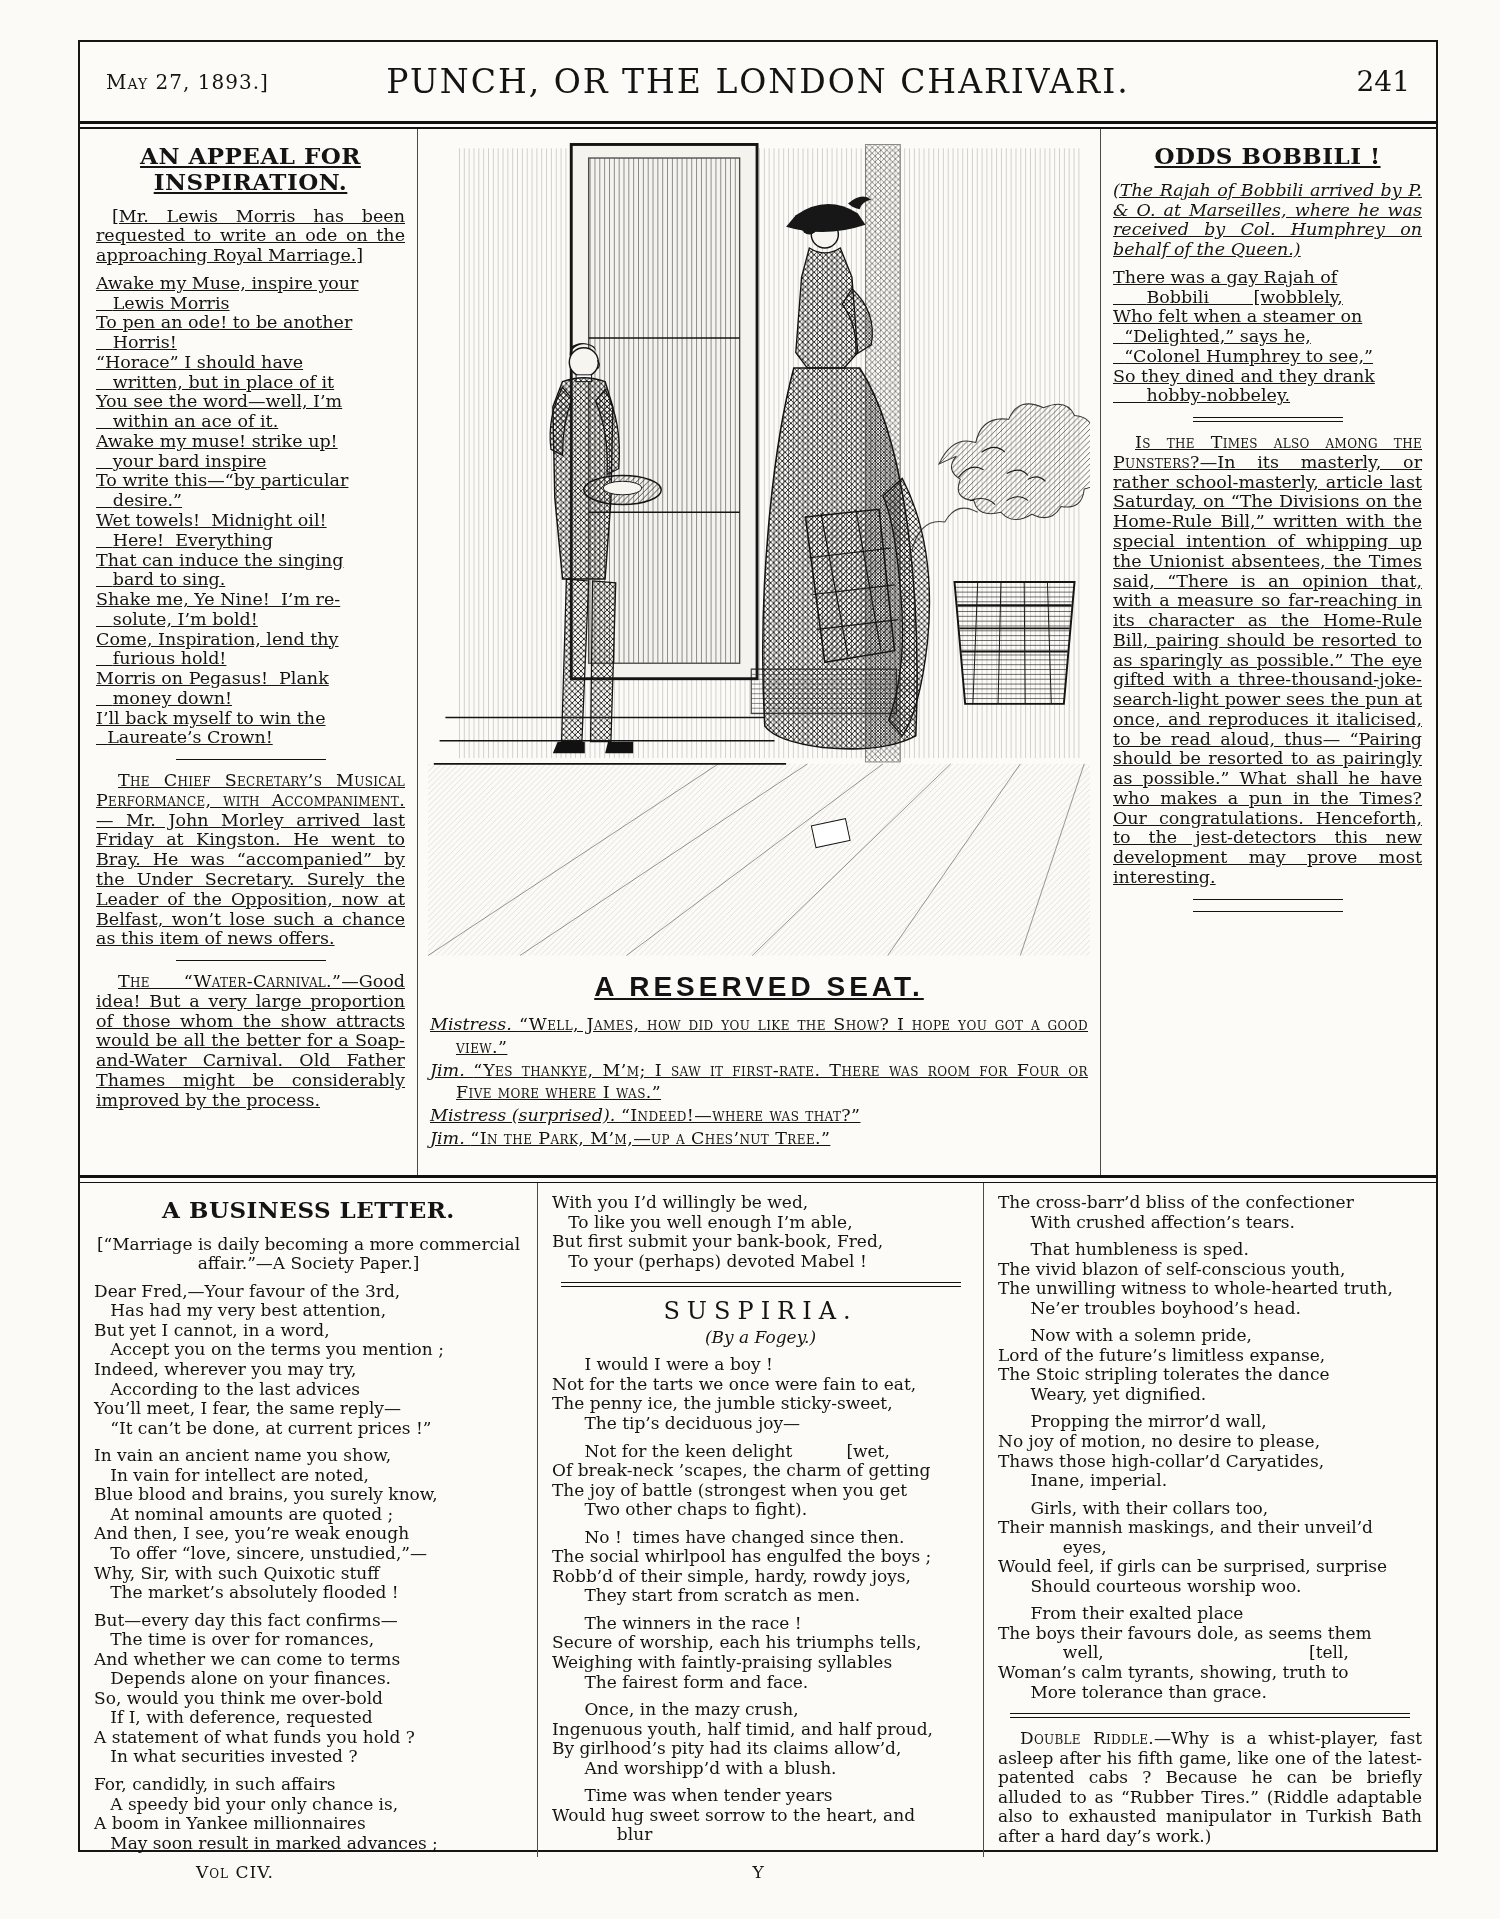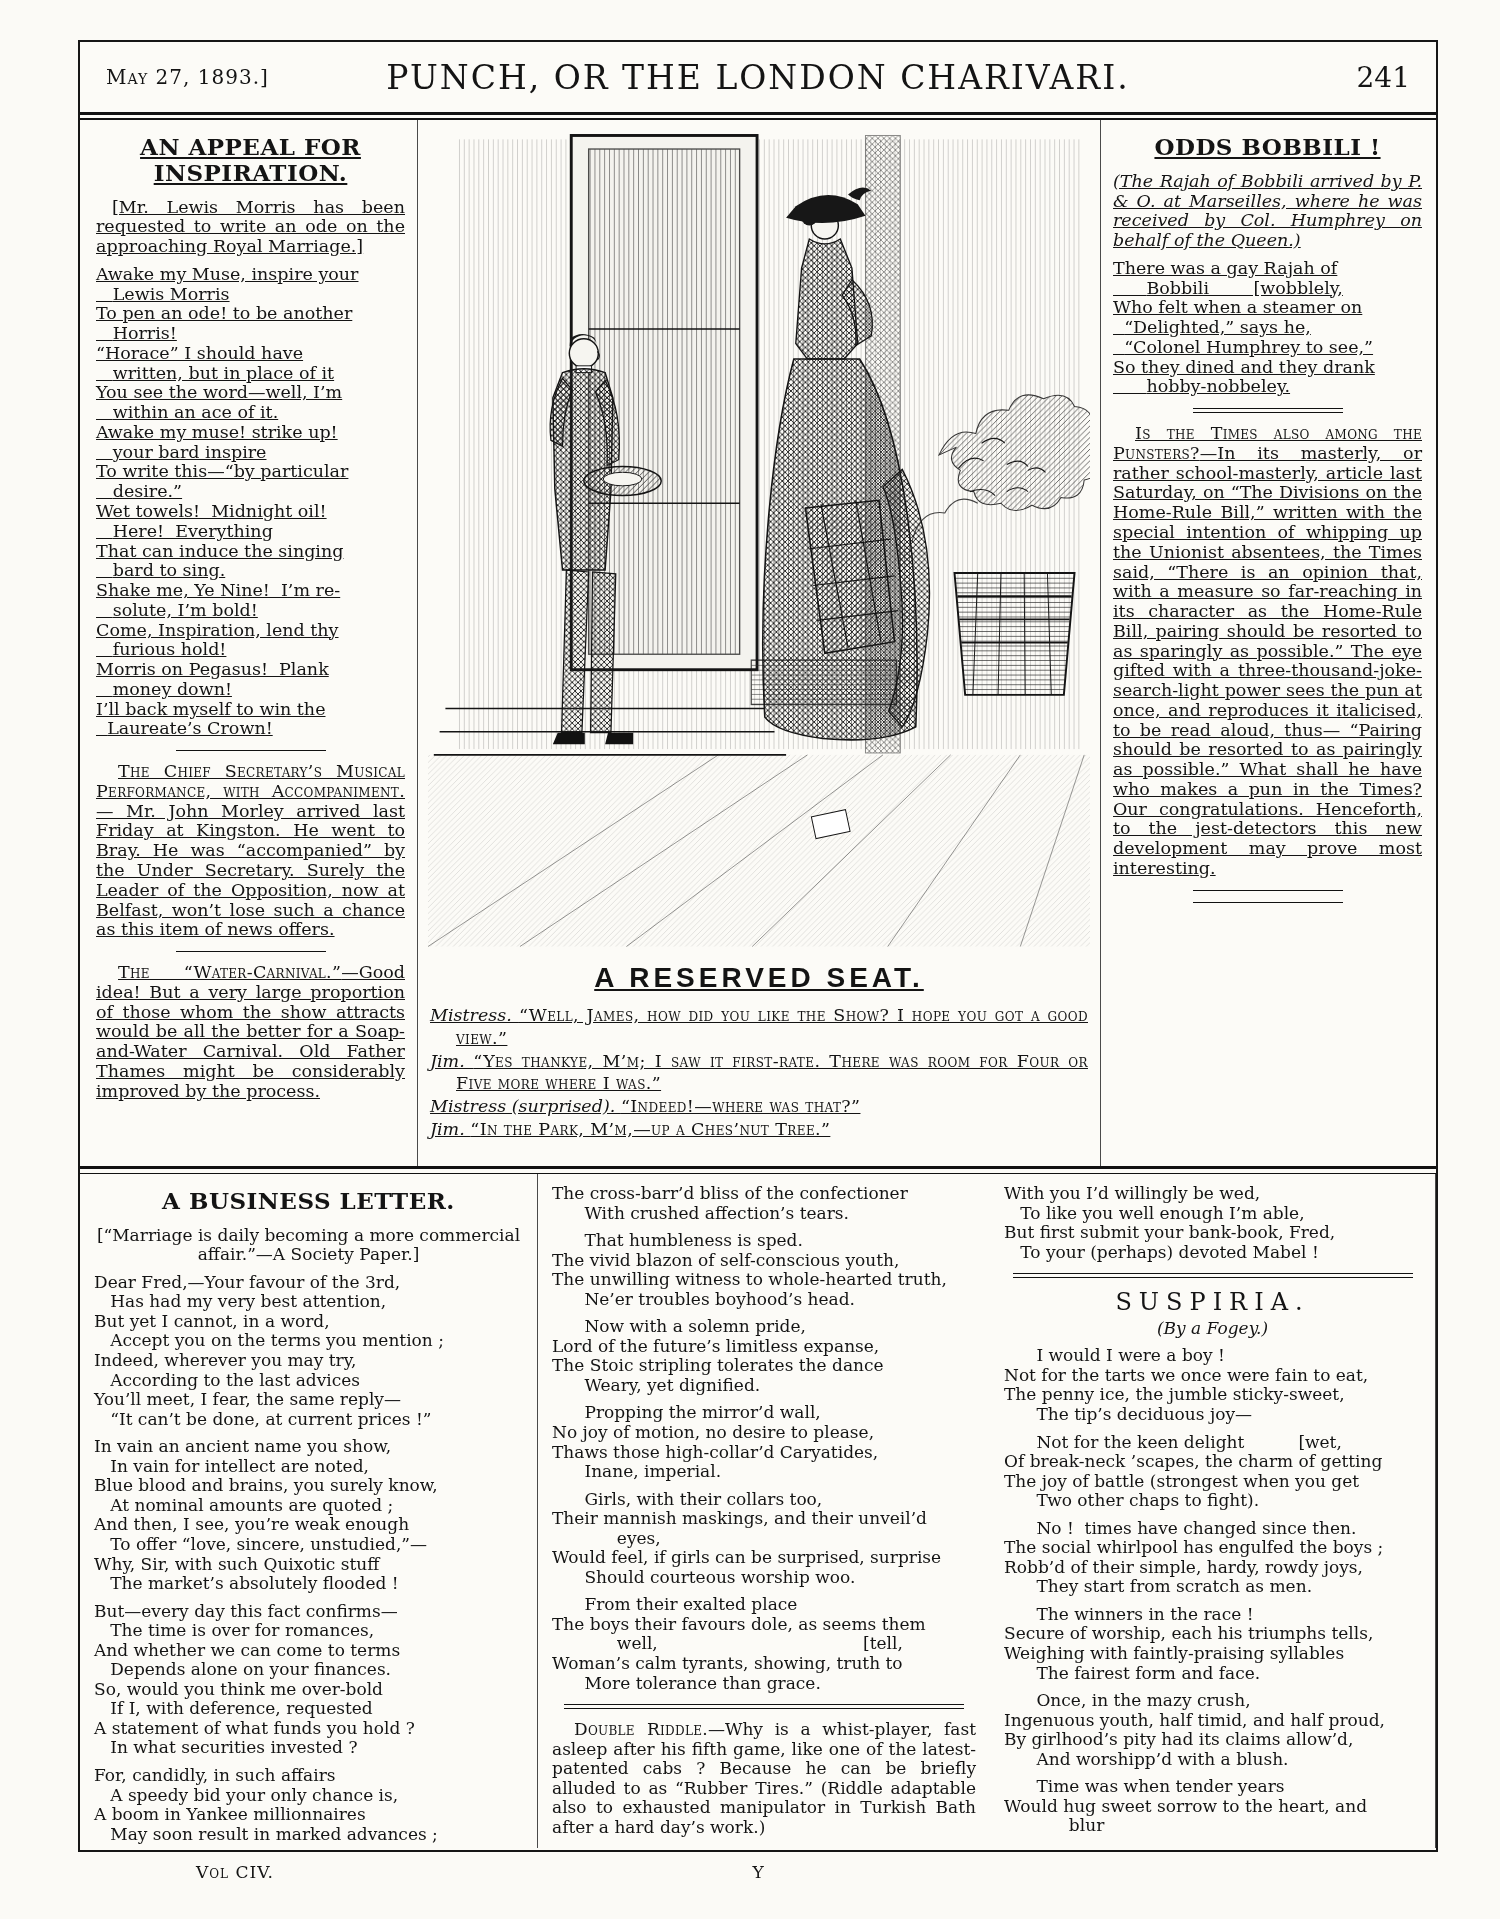--- a/index.html
+++ b/index.html
@@ -7,21 +7,21 @@
     width:1500px;height:1919px;overflow:hidden;position:relative;
     background:#fbfaf6;color:#141414;
     font-family:"DejaVu Serif","Liberation Serif",serif;
   }
   .page{
     position:absolute;left:78px;top:40px;width:1360px;height:1812px;
     box-sizing:border-box;border:2px solid #161616;background:#fcfbf7;
   }
   
   .hdr{
-    height:73px;display:flex;align-items:center;justify-content:space-between;
+    height:82px;display:flex;align-items:center;justify-content:space-between;
     padding:0 26px;box-sizing:border-box;border-bottom:3px solid #121212;
   }
   .hdr-hairline{height:0;border-top:2px solid #121212;margin-top:3px;}
   .hdr-date{font-size:20px;font-variant:small-caps;letter-spacing:1px;width:270px;}
   .hdr-title{font-size:33px;letter-spacing:2px;white-space:nowrap;}
   .hdr-page{font-size:28px;width:270px;text-align:right;}
   
   .top{display:flex;height:1046px;overflow:hidden;text-decoration:underline;}
   .col-side{box-sizing:border-box;font-size:17.5px;line-height:1.13;overflow:hidden;}
   .col-left{width:338px;border-right:1px solid #4a4a4a;padding:6px 12px 0 16px;}
@@ -257,20 +257,61 @@
           <div class="pline">   If I, with deference, requested</div>
           <div class="pline">A statement of what funds you hold ?</div>
           <div class="pline">   In what securities invested ?</div>
           <div class="pline gap"></div>
           <div class="pline">For, candidly, in such affairs</div>
           <div class="pline">   A speedy bid your only chance is,</div>
           <div class="pline">A boom in Yankee millionnaires</div>
           <div class="pline">   May soon result in marked advances ;</div>
         </div>
     </div>
+    <div class="bcol bcol2">
+      <div class="poem">
+          <div class="pline">With you I’d willingly be wed,</div>
+          <div class="pline">   To like you well enough I’m able,</div>
+          <div class="pline">But first submit your bank-book, Fred,</div>
+          <div class="pline">   To your (perhaps) devoted Mabel !</div>
+        </div>
+      <div class="mini-rule dbl wide"></div>
+      <div class="suspiria-title">SUSPIRIA.</div>
+      <div class="byline">(By a Fogey.)</div>
+      <div class="poem">
+          <div class="pline">      I would I were a boy !</div>
+          <div class="pline">Not for the tarts we once were fain to eat,</div>
+          <div class="pline">The penny ice, the jumble sticky-sweet,</div>
+          <div class="pline">      The tip’s deciduous joy—</div>
+          <div class="pline gap"></div>
+          <div class="pline">      Not for the keen delight          [wet,</div>
+          <div class="pline">Of break-neck ’scapes, the charm of getting</div>
+          <div class="pline">The joy of battle (strongest when you get</div>
+          <div class="pline">      Two other chaps to fight).</div>
+          <div class="pline gap"></div>
+          <div class="pline">      No !  times have changed since then.</div>
+          <div class="pline">The social whirlpool has engulfed the boys ;</div>
+          <div class="pline">Robb’d of their simple, hardy, rowdy joys,</div>
+          <div class="pline">      They start from scratch as men.</div>
+          <div class="pline gap"></div>
+          <div class="pline">      The winners in the race !</div>
+          <div class="pline">Secure of worship, each his triumphs tells,</div>
+          <div class="pline">Weighing with faintly-praising syllables</div>
+          <div class="pline">      The fairest form and face.</div>
+          <div class="pline gap"></div>
+          <div class="pline">      Once, in the mazy crush,</div>
+          <div class="pline">Ingenuous youth, half timid, and half proud,</div>
+          <div class="pline">By girlhood’s pity had its claims allow’d,</div>
+          <div class="pline">      And worshipp’d with a blush.</div>
+          <div class="pline gap"></div>
+          <div class="pline">      Time was when tender years</div>
+          <div class="pline">Would hug sweet sorrow to the heart, and</div>
+          <div class="pline">            blur</div>
+        </div>
+    </div>
     <div class="bcol bcol3">
       <div class="poem">
           <div class="pline">The cross-barr’d bliss of the confectioner</div>
           <div class="pline">      With crushed affection’s tears.</div>
           <div class="pline gap"></div>
           <div class="pline">      That humbleness is sped.</div>
           <div class="pline">The vivid blazon of self-conscious youth,</div>
           <div class="pline">The unwilling witness to whole-hearted truth,</div>
           <div class="pline">      Ne’er troubles boyhood’s head.</div>
           <div class="pline gap"></div>
@@ -292,60 +333,19 @@
           <div class="pline gap"></div>
           <div class="pline">      From their exalted place</div>
           <div class="pline">The boys their favours dole, as seems them</div>
           <div class="pline">            well,                                      [tell,</div>
           <div class="pline">Woman’s calm tyrants, showing, truth to</div>
           <div class="pline">      More tolerance than grace.</div>
         </div>
       <div class="mini-rule dbl wide"></div>
       <p class="para"><span class="lead">Double Riddle.</span><span>—Why is a whist-player, fast asleep after his fifth game, like one of the latest-patented cabs ?  Because he can be briefly alluded to as “Rubber Tires.” (Riddle adaptable also to exhausted manipulator in Turkish Bath after a hard day’s work.)</span></p>
     </div>
-    <div class="bcol bcol2">
-      <div class="poem">
-          <div class="pline">With you I’d willingly be wed,</div>
-          <div class="pline">   To like you well enough I’m able,</div>
-          <div class="pline">But first submit your bank-book, Fred,</div>
-          <div class="pline">   To your (perhaps) devoted Mabel !</div>
-        </div>
-      <div class="mini-rule dbl wide"></div>
-      <div class="suspiria-title">SUSPIRIA.</div>
-      <div class="byline">(By a Fogey.)</div>
-      <div class="poem">
-          <div class="pline">      I would I were a boy !</div>
-          <div class="pline">Not for the tarts we once were fain to eat,</div>
-          <div class="pline">The penny ice, the jumble sticky-sweet,</div>
-          <div class="pline">      The tip’s deciduous joy—</div>
-          <div class="pline gap"></div>
-          <div class="pline">      Not for the keen delight          [wet,</div>
-          <div class="pline">Of break-neck ’scapes, the charm of getting</div>
-          <div class="pline">The joy of battle (strongest when you get</div>
-          <div class="pline">      Two other chaps to fight).</div>
-          <div class="pline gap"></div>
-          <div class="pline">      No !  times have changed since then.</div>
-          <div class="pline">The social whirlpool has engulfed the boys ;</div>
-          <div class="pline">Robb’d of their simple, hardy, rowdy joys,</div>
-          <div class="pline">      They start from scratch as men.</div>
-          <div class="pline gap"></div>
-          <div class="pline">      The winners in the race !</div>
-          <div class="pline">Secure of worship, each his triumphs tells,</div>
-          <div class="pline">Weighing with faintly-praising syllables</div>
-          <div class="pline">      The fairest form and face.</div>
-          <div class="pline gap"></div>
-          <div class="pline">      Once, in the mazy crush,</div>
-          <div class="pline">Ingenuous youth, half timid, and half proud,</div>
-          <div class="pline">By girlhood’s pity had its claims allow’d,</div>
-          <div class="pline">      And worshipp’d with a blush.</div>
-          <div class="pline gap"></div>
-          <div class="pline">      Time was when tender years</div>
-          <div class="pline">Would hug sweet sorrow to the heart, and</div>
-          <div class="pline">            blur</div>
-        </div>
-    </div>
   </div>
 </div>
 
 <div class="footer">
   <span class="foot-vol">Vol CIV.</span>
   <span class="foot-sig">Y</span>
 </div>
 
 </body></html>

